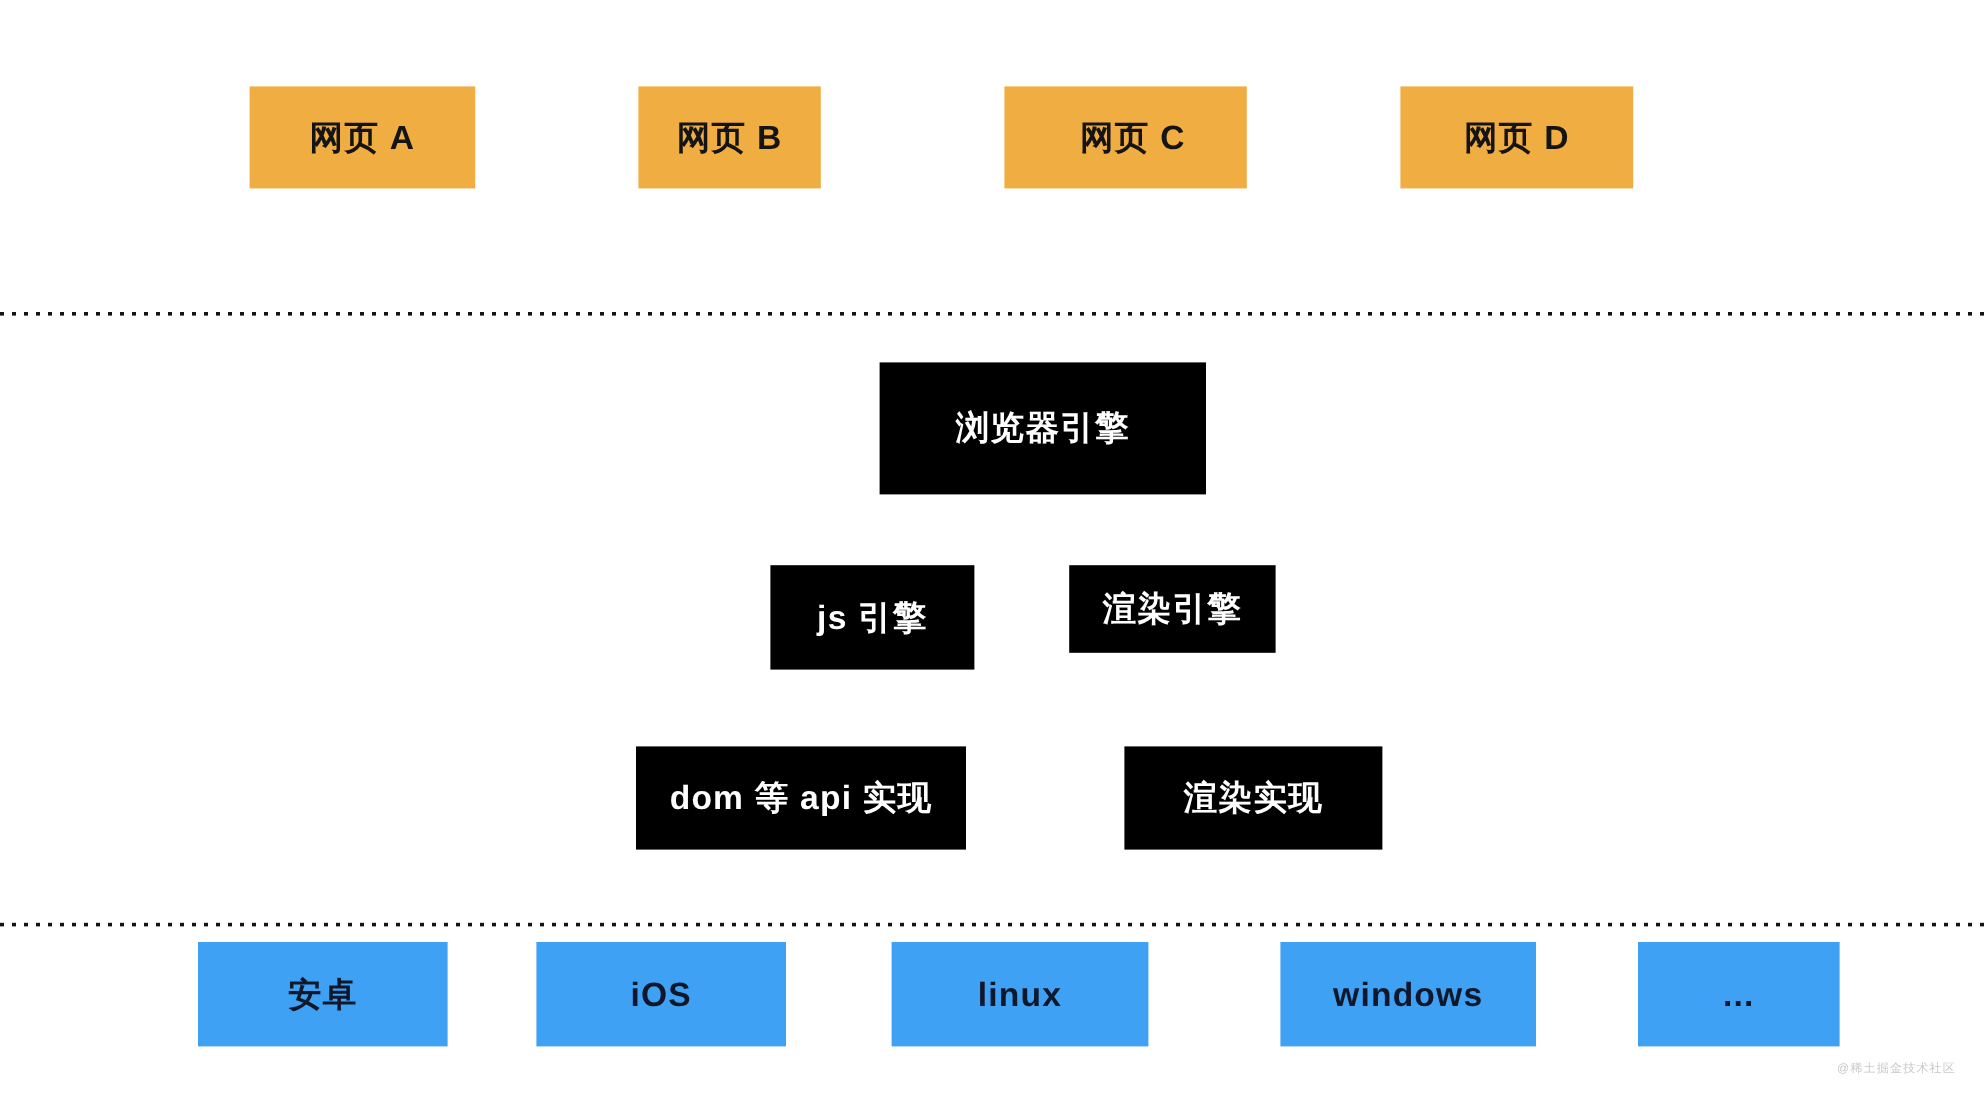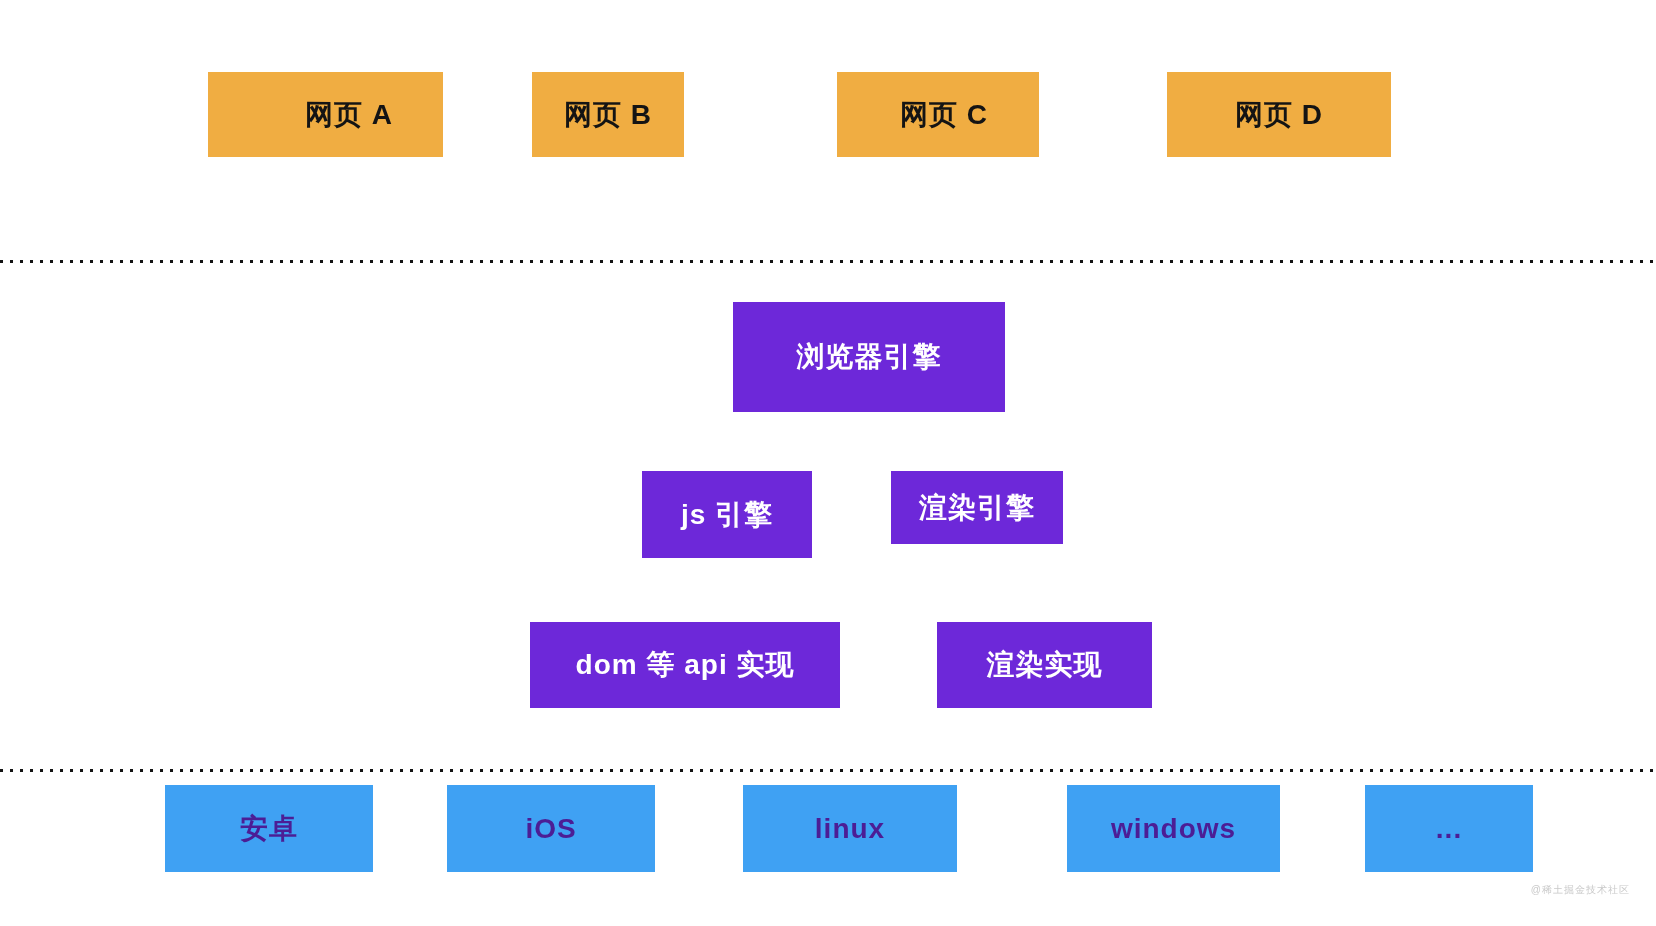--- a/index.html
+++ b/index.html
@@ -24,26 +24,26 @@
     font-size: 28px;
     letter-spacing: 1px;
     white-space: nowrap;
   }
   .box.webpage {
     background: #F0AD42;
     color: #141414;
     height: 85px;
   }
   .box.engine {
-    background: #6d28d9;
+    background: #000000;
     color: #ffffff;
   }
   .box.platform {
     background: #3FA1F3;
-    color: #4c1d95;
+    color: #0f172a;
     height: 87px;
   }
   .dotted-line {
     position: absolute;
     left: 0;
     width: 1656px;
     height: 3px;
     background: repeating-linear-gradient(to right, #141414 0 3px, transparent 3px 10px);
   }
   .watermark {
@@ -53,47 +53,47 @@
     font-size: 10px;
     color: #C9C9C9;
     letter-spacing: 1px;
   }
 </style>
 </head>
 <body>
 
 <div class="canvas">
 
-  <div class="box webpage" style="left:208px; top:72px; width:188px;padding-left:47px;">
+  <div class="box webpage" style="left:208px; top:72px; width:188px;">
     <span>网页 A</span>
   </div>
   <div class="box webpage" style="left:532px; top:72px; width:152px;">
     <span>网页 B</span>
   </div>
   <div class="box webpage" style="left:837px; top:72px; width:190px;padding-left:12px;">
     <span>网页 C</span>
   </div>
-  <div class="box webpage" style="left:1167px; top:72px; width:224px;">
+  <div class="box webpage" style="left:1167px; top:72px; width:194px;">
     <span>网页 D</span>
   </div>
 
   <div class="dotted-line" style="top:260px;"></div>
 
   <div class="box engine" style="left:733px; top:302px; width:272px; height:110px;">
     <span>浏览器引擎</span>
   </div>
 
   <div class="box engine" style="left:642px; top:471px; width:170px; height:87px;">
     <span>js 引擎</span>
   </div>
   <div class="box engine" style="left:891px; top:471px; width:172px; height:73px;">
     <span>渲染引擎</span>
   </div>
 
-  <div class="box engine" style="left:530px; top:622px; width:310px; height:86px;">
+  <div class="box engine" style="left:530px; top:622px; width:275px; height:86px;">
     <span>dom 等 api 实现</span>
   </div>
   <div class="box engine" style="left:937px; top:622px; width:215px; height:86px;">
     <span>渲染实现</span>
   </div>
 
   <div class="dotted-line" style="top:769px;"></div>
 
   <div class="box platform" style="left:165px; top:785px; width:208px;">
     <span>安卓</span>

